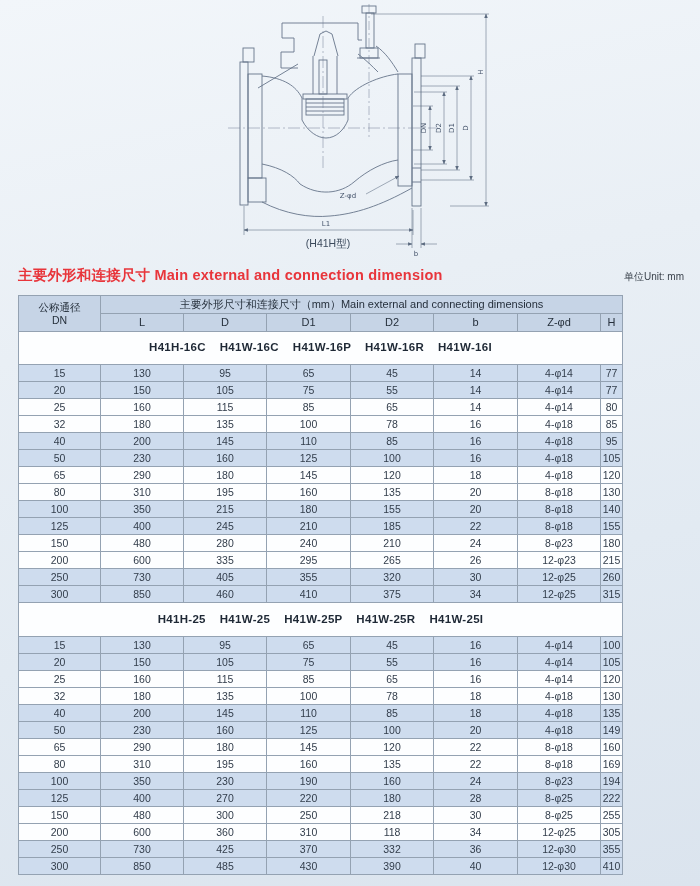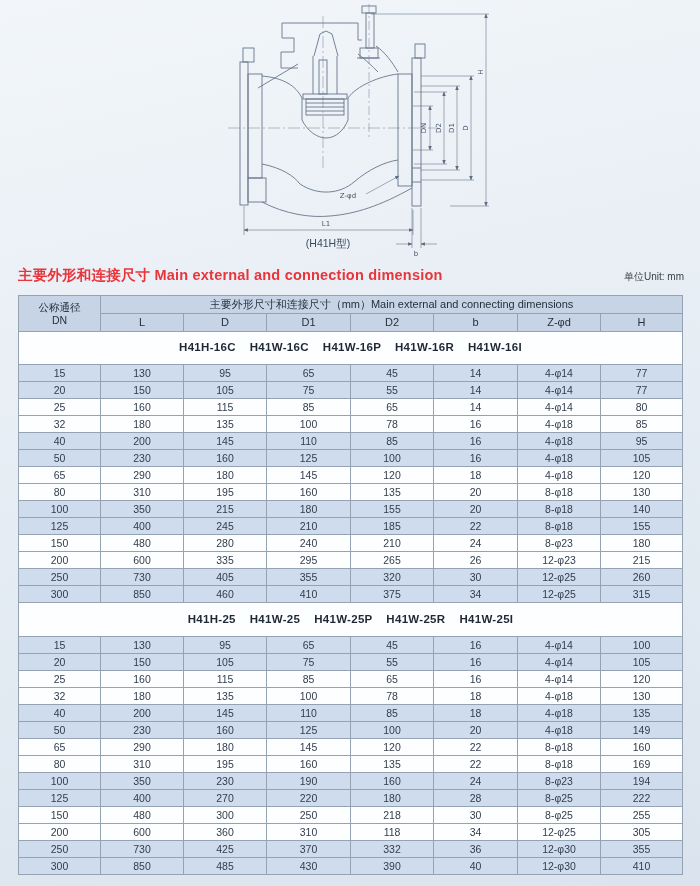--- a/index.html
+++ b/index.html
@@ -14,21 +14,21 @@
   .cap-label{font-size:10.5px;fill:#3c4a5c;}
   .title-row{
     position:absolute;top:266px;left:18px;width:666px;
     display:flex;justify-content:space-between;align-items:flex-end;
   }
   .page-title{
     color:var(--accent-red,#e8353b);font-size:14.5px;font-weight:bold;letter-spacing:.2px;
   }
   .unit-label{font-size:10px;color:#3a424c;padding-bottom:1px;}
   table.dim{
-    position:absolute;top:295px;left:18px;width:665px;
+    position:absolute;top:295px;left:18px;width:605px;
     border-collapse:collapse;table-layout:fixed;
     font-size:10.5px;color:#323d4b;
   }
   table.dim th,table.dim td{
     border:1px solid var(--border,#94a2b2);
     text-align:center;vertical-align:middle;
     padding:0;line-height:1.15;
     overflow:hidden;white-space:nowrap;
   }
   table.dim{border:1.5px solid #7d8b9c;}

